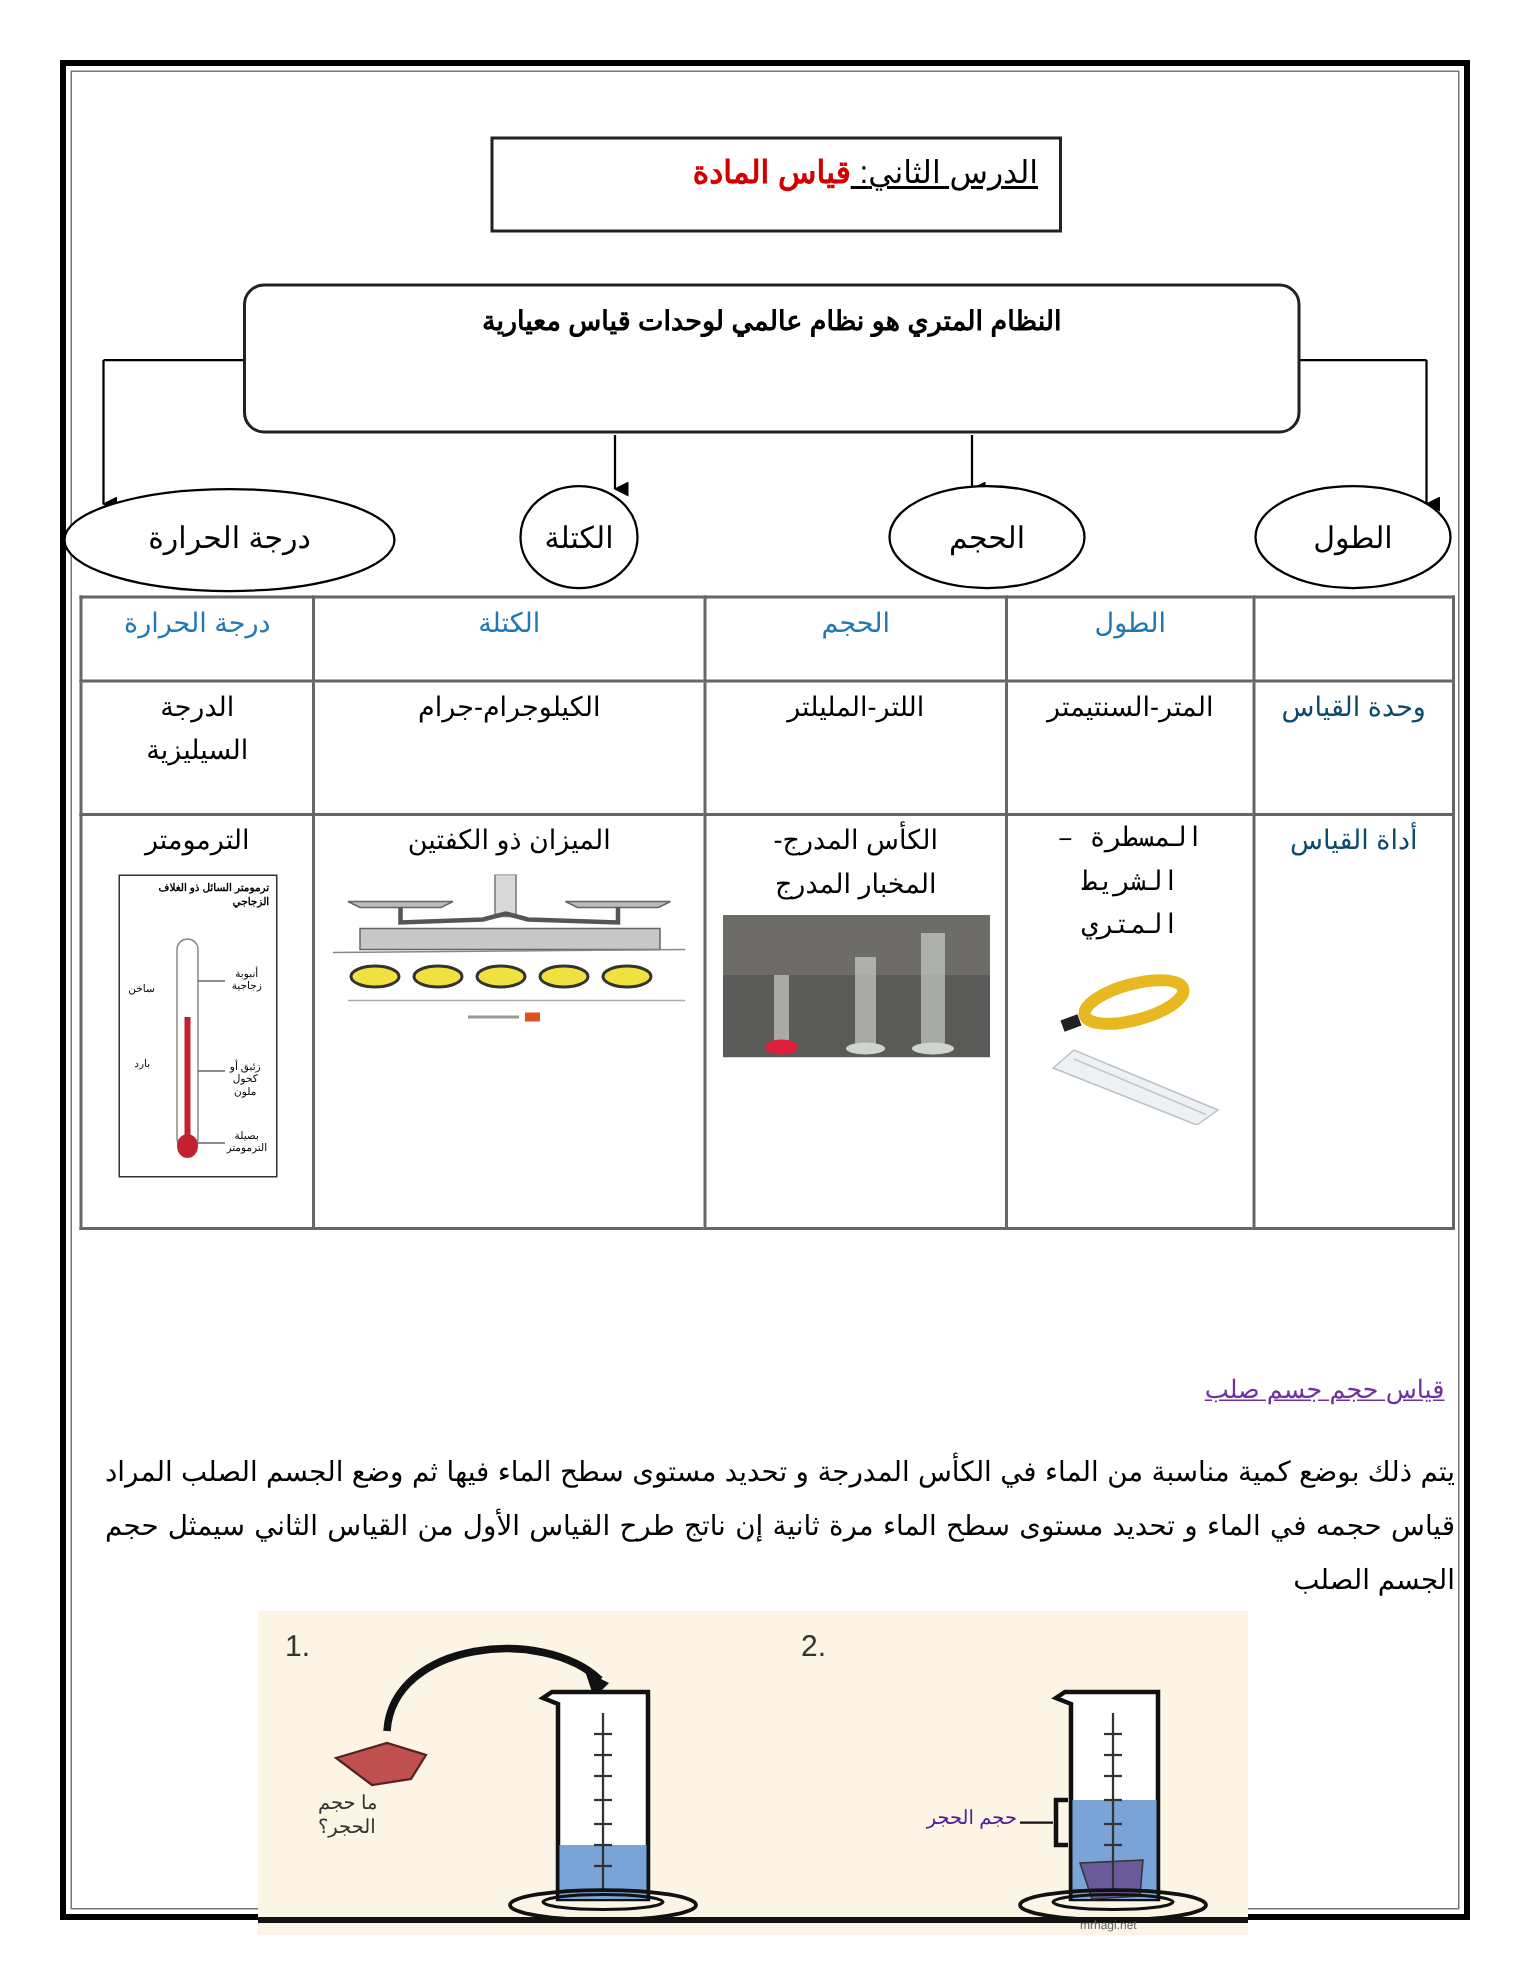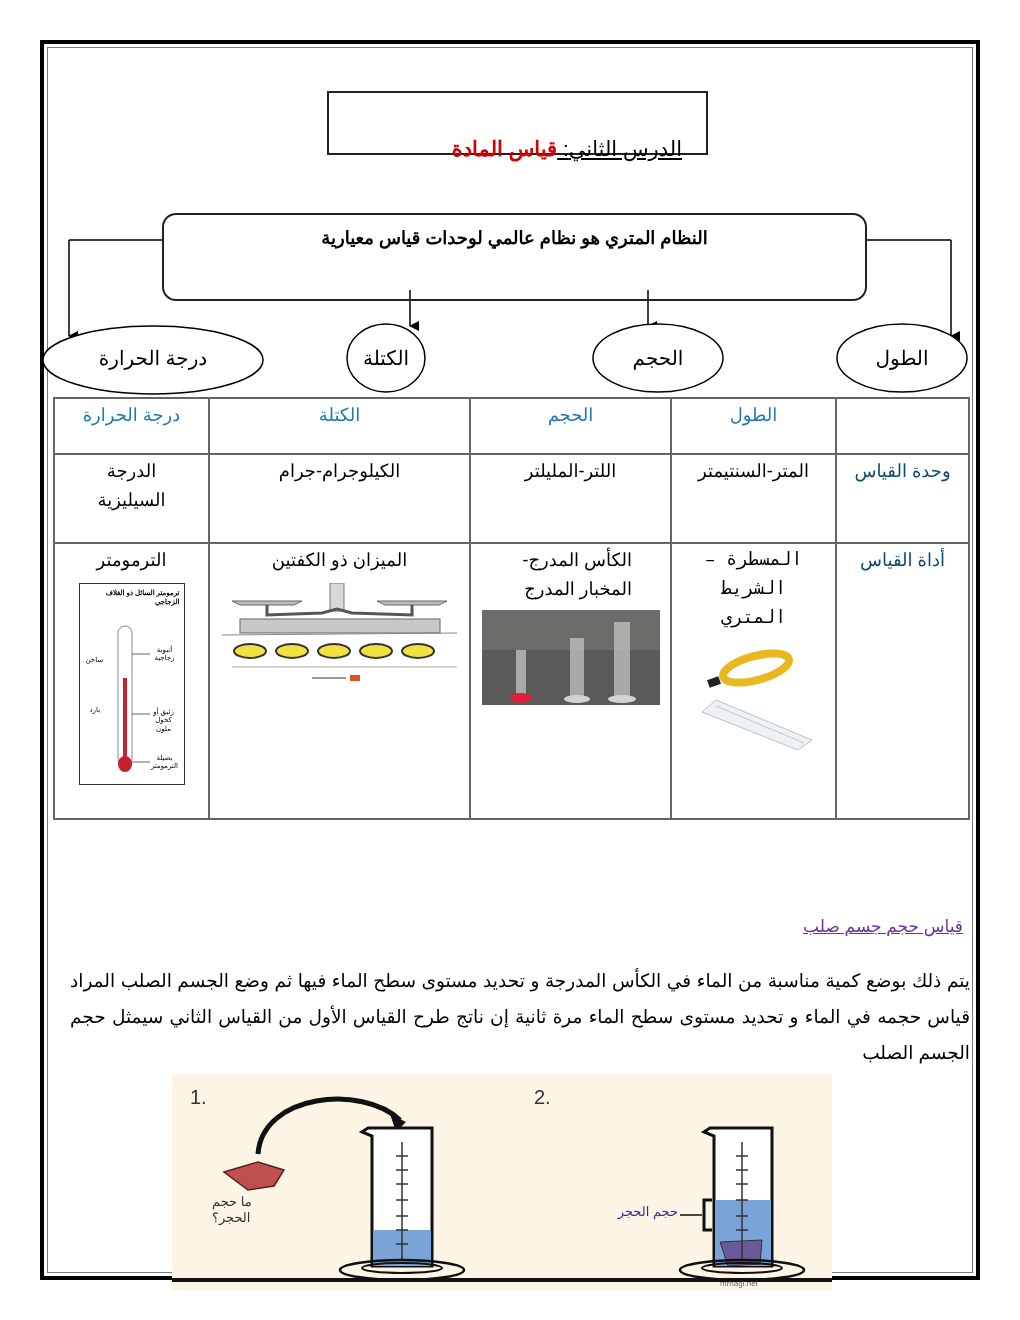--- a/index.html
+++ b/index.html
@@ -1,26 +1,26 @@
 <!DOCTYPE html>
 <html><head>
 <meta charset="utf-8">
 <style>
   html, body { margin:0; padding:0; background:#ffffff; }
   body { width:1020px; height:1320px; position:relative; overflow:hidden; font-family:"Liberation Sans", sans-serif; color:#000; }
   .page-border-outer { position:absolute; left:40px; top:40px; width:940px; height:1240px; border:4px solid #000; box-sizing:border-box; }
   .page-border-inner { position:absolute; left:47px; top:47px; width:926px; height:1226px; border:1px solid #777; box-sizing:border-box; }
 
   .title-box { position:absolute; left:327px; top:91px; width:381px; height:64px; border:2px solid #222; box-sizing:border-box; direction:rtl; }
-  .title-box .t { position:absolute; right:24px; top:10px; font-size:21px; white-space:nowrap;margin-top:34px; }
+  .title-box .t { position:absolute; right:14px; top:10px; font-size:21px; white-space:nowrap; }
   .title-box .t .pre { text-decoration:underline; color:#000; }
   .title-box .t .main { color:#d40000; font-weight:bold; }
 
   .diagram { position:absolute; left:0; top:0; width:1020px; height:400px; }
-  .def-box { position:absolute; left:162px; top:213px; width:705px; height:88px; border:2px solid #222; border-radius:14px; box-sizing:border-box; }
+  .def-box { position:absolute; left:162px; top:189px; width:705px; height:100px; border:2px solid #222; border-radius:14px; box-sizing:border-box; }
   .def-text { position:absolute; left:0; right:0; top:12px; text-align:center; direction:rtl; font-weight:bold; font-size:18px; }
 
   .ellipse-label { position:absolute; font-size:20px; direction:rtl; text-align:center; white-space:nowrap; }
 
   table.measure { position:absolute; left:53px; top:397px; width:915px; border-collapse:collapse; direction:rtl; table-layout:fixed; }
   table.measure td { border:2px solid #666; vertical-align:top; text-align:center; font-size:18px; padding:2px 4px; line-height:1.6; }
   table.measure td.hdr { color:#1f78b4; height:50px; }
   table.measure td.rowlabel { color:#0c4a6e; }
   table.measure tr.r2 td { height:83px; }
   table.measure tr.r3 td { height:270px; }
@@ -95,21 +95,21 @@
     <td>
       <div style="padding:0 18px;font-family:Liberation Mono, monospace;">المسطرة – الشريط المتري</div>
       <svg class="cell-img" width="120" height="110" viewBox="0 0 120 110">
         <ellipse cx="62" cy="28" rx="34" ry="12" fill="none" stroke="#e8b820" stroke-width="8" transform="rotate(-15 62 28)"></ellipse>
         <rect x="14" y="38" width="12" height="8" fill="#222" transform="rotate(-20 20 42)"></rect>
         <polygon points="8,72 22,60 118,100 104,110" fill="#eef1f4" stroke="#b8c0c8" stroke-width="1"></polygon>
         <line x1="22" y1="66" x2="110" y2="103" stroke="#c0c6cc" stroke-width="1"></line>
       </svg>
     </td>
     <td>
-      <div style="padding:0 34px;text-align:right;">الكأس المدرج- المخبار المدرج</div>
+      <div style="padding:0 34px;">الكأس المدرج- المخبار المدرج</div>
       <svg class="cell-img" width="178" height="95" viewBox="0 0 178 95" style="margin-top:6px;">
         <rect x="0" y="0" width="178" height="95" fill="#5a5a58"></rect>
         <rect x="0" y="0" width="178" height="40" fill="#6e6c68"></rect>
         <rect x="34" y="40" width="10" height="45" fill="#c8ccc8" opacity="0.7"></rect>
         <ellipse cx="39" cy="88" rx="11" ry="5" fill="#e0203a"></ellipse>
         <rect x="88" y="28" width="14" height="58" fill="#c8ccc8" opacity="0.7"></rect>
         <ellipse cx="95" cy="89" rx="13" ry="4" fill="#d0d4d0"></ellipse>
         <rect x="132" y="12" width="16" height="74" fill="#c8ccc8" opacity="0.7"></rect>
         <ellipse cx="140" cy="89" rx="14" ry="4" fill="#d0d4d0"></ellipse>
       </svg>

